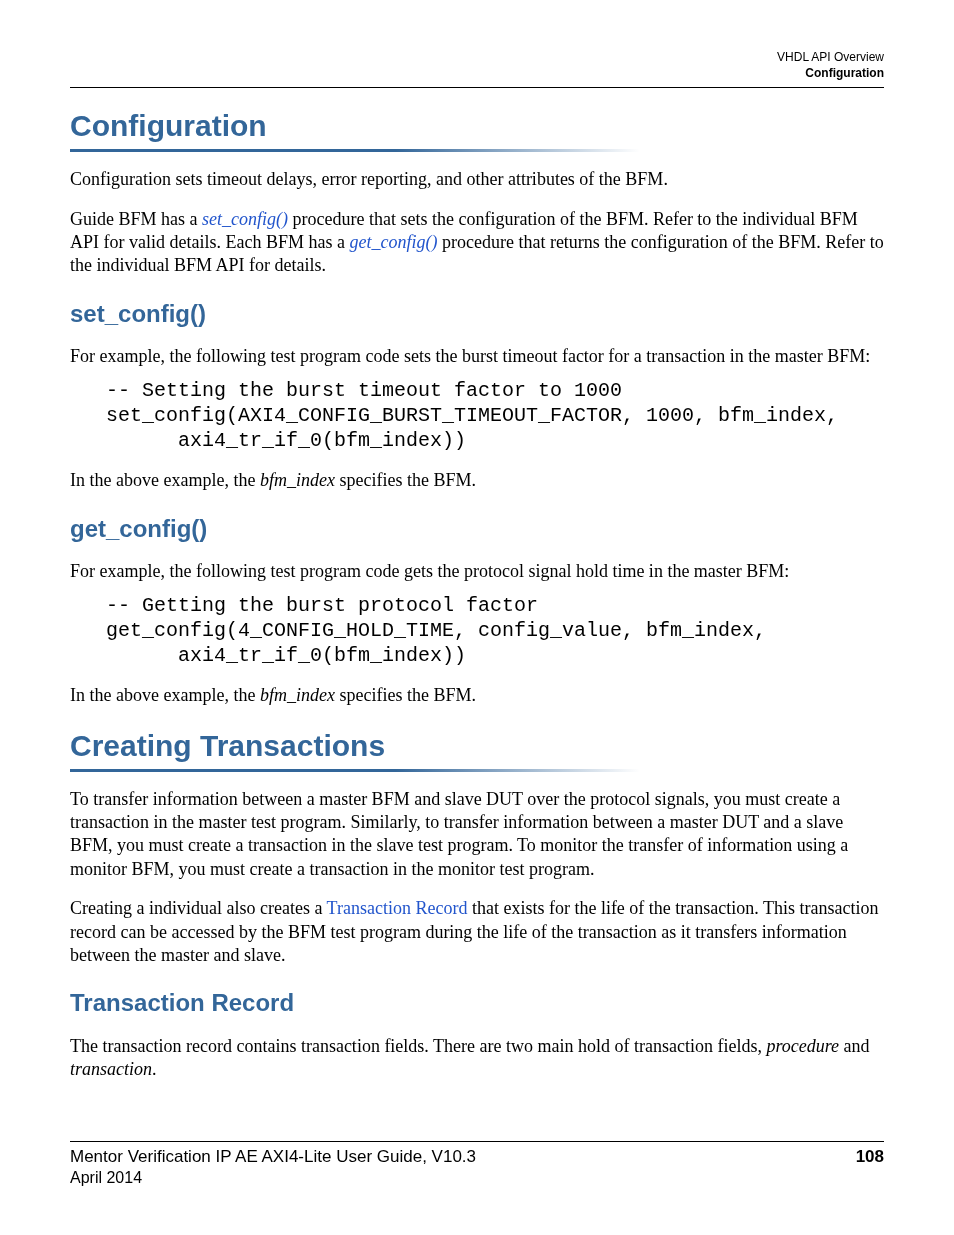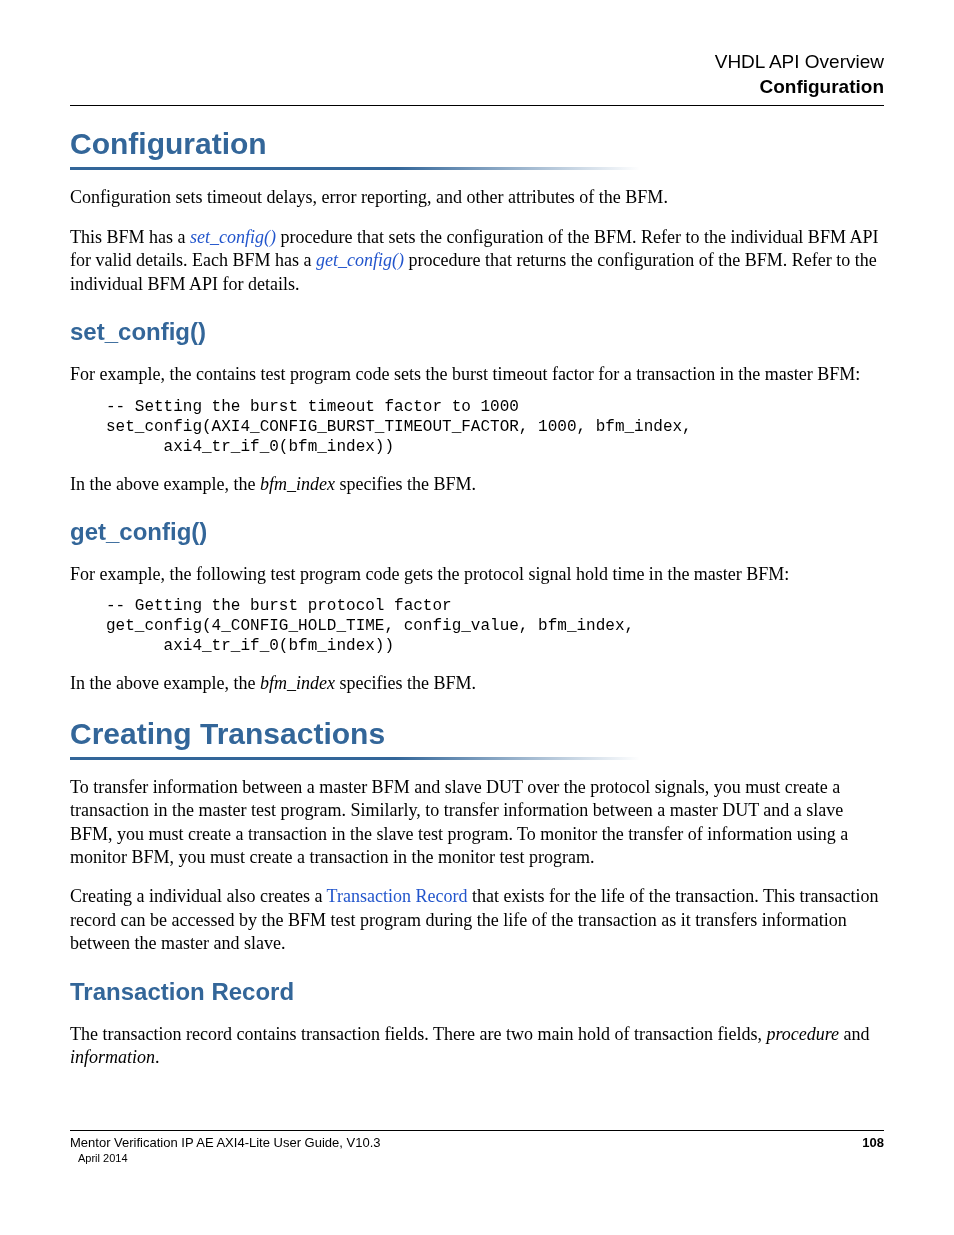--- a/index.html
+++ b/index.html
@@ -9,21 +9,21 @@
     background: #fff;
     margin: 0;
     padding: 50px 70px 40px 70px;
     width: 954px;
     box-sizing: border-box;
     line-height: 1.3;
   }
   .header-block {
     text-align: right;
     font-family: Arial, Helvetica, sans-serif;
-    font-size: 19px;
+    font-size: 12px;
     margin-bottom: 6px;
   }
   .header-line1 { font-weight: normal; }
   .header-line2 { font-weight: bold; }
   hr.top-rule {
     border: none;
     border-top: 1.5px solid #000;
     margin: 0 0 18px 0;
   }
   h1.section {
@@ -50,65 +50,64 @@
   p.tight { margin-bottom: 10px; }
   .link {
     color: #2255cc;
     font-style: italic;
   }
   .link-plain {
     color: #2255cc;
   }
   pre.code {
     font-family: "Courier New", Courier, monospace;
-    font-size: 16px;
+    font-size: 20px;
     white-space: pre;
     margin: 0 0 12px 36px;
     line-height: 1.25;
   }
   em { }
   .footer-rule {
     border: none;
     border-top: 1.5px solid #000;
     margin: 60px 0 4px 0;
   }
   .footer {
     font-family: Arial, Helvetica, sans-serif;
-    font-size: 13px;
+    font-size: 17px;
     display: flex;
     justify-content: space-between;
   }
   .footer .left { }
   .footer .right { font-weight: bold; }
   .footer-date {
     font-family: Arial, Helvetica, sans-serif;
-    font-size: 11px;
-    margin-left: 8px;
+    font-size: 16px;
   }
 </style>
 </head>
 <body>
 
 <div class="header-block">
   <div class="header-line1">VHDL API Overview</div>
   <div class="header-line2">Configuration</div>
 </div>
 <hr class="top-rule">
 
 <h1 class="section">Configuration</h1>
 <div class="h1-underline"></div>
 
 <p>Configuration sets timeout delays, error reporting, and other attributes of the BFM.</p>
 
 <p>
-  <span>This BFM has a </span><span class="link">set_config()</span><span> procedure that sets the configuration of the BFM. Refer to the individual BFM API for valid details. Each BFM has a </span><span class="link">get_config()</span><span> procedure that returns the configuration of the BFM. Refer to the individual BFM API for details.</span>
+  <span>Guide BFM has a </span><span class="link">set_config()</span><span> procedure that sets the configuration of the BFM. Refer to the individual BFM API for valid details. Each BFM has a </span><span class="link">get_config()</span><span> procedure that returns the configuration of the BFM. Refer to the individual BFM API for details.</span>
 </p>
 
 <h2 class="subsection">set_config()</h2>
-<p class="tight">For example, the contains test program code sets the burst timeout factor for a transaction in the master BFM:</p>
+<p class="tight">For example, the following test program code sets the burst timeout factor for a transaction in the master BFM:</p>
 <pre class="code">-- Setting the burst timeout factor to 1000
 set_config(AXI4_CONFIG_BURST_TIMEOUT_FACTOR, 1000, bfm_index,
       axi4_tr_if_0(bfm_index))</pre>
 <p>
   <span>In the above example, the </span><em>bfm_index</em><span> specifies the BFM.</span>
 </p>
 
 <h2 class="subsection">get_config()</h2>
 <p class="tight">For example, the following test program code gets the protocol signal hold time in the master BFM:</p>
 <pre class="code">-- Getting the burst protocol factor
@@ -122,21 +121,21 @@
 <div class="h1-underline"></div>
 
 <p>To transfer information between a master BFM and slave DUT over the protocol signals, you must create a transaction in the master test program. Similarly, to transfer information between a master DUT and a slave BFM, you must create a transaction in the slave test program. To monitor the transfer of information using a monitor BFM, you must create a transaction in the monitor test program.</p>
 
 <p>
   <span>Creating a individual also creates a </span><span class="link-plain">Transaction Record</span><span> that exists for the life of the transaction. This transaction record can be accessed by the BFM test program during the life of the transaction as it transfers information between the master and slave.</span>
 </p>
 
 <h2 class="subsection">Transaction Record</h2>
 <p>
-  <span>The transaction record contains transaction fields. There are two main hold of transaction fields, </span><em>procedure</em><span> and </span><em>information</em><span>.</span>
+  <span>The transaction record contains transaction fields. There are two main hold of transaction fields, </span><em>procedure</em><span> and </span><em>transaction</em><span>.</span>
 </p>
 
 <hr class="footer-rule">
 <div class="footer">
   <span class="left">Mentor Verification IP AE AXI4-Lite User Guide, V10.3</span>
   <span class="right">108</span>
 </div>
 <div class="footer-date">April 2014</div>
 
 </body></html>

